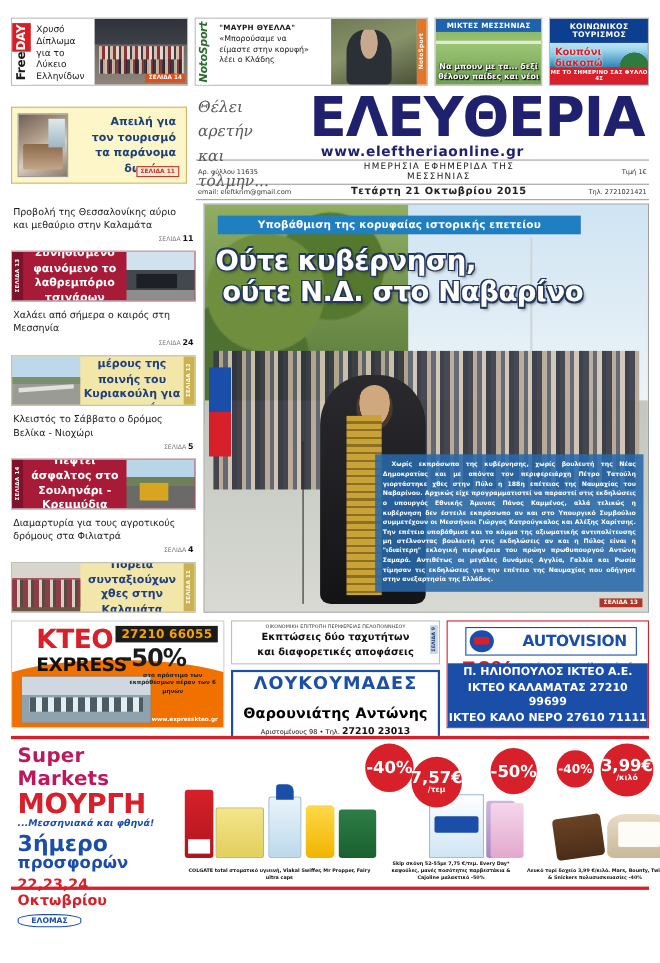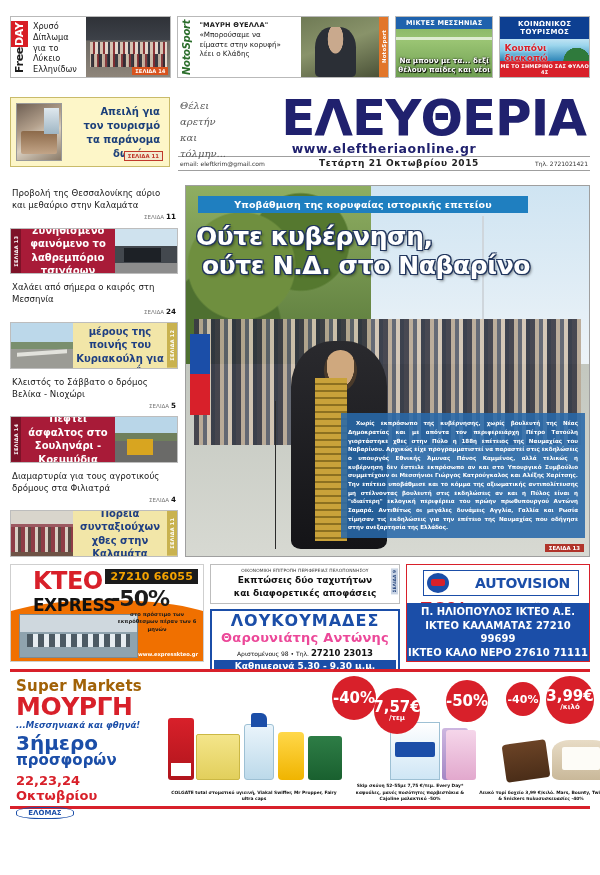--- a/index.html
+++ b/index.html
@@ -130,21 +130,21 @@
   .mast-ad-chip {
     position:absolute; right:6px; bottom:5px;
     background:#f2ead0; color:#c0392b; border:1px solid #c0392b;
     font-size:5.4px; font-weight:bold; padding:1px 3px;
   }
 
   .mast-main { flex:1; position:relative; }
   .mast-motto {
     position:absolute; left:2px; top:4px; width:60px;
     font-family:"DejaVu Serif","Liberation Serif",serif; font-style:italic;
-    font-size:10px; color:#5a5a5a; line-height:1.6;
+    font-size:14px; color:#5a5a5a; line-height:1.6;
   }
   .mast-title {
     text-align:right; padding-right:4px; padding-top:0px;
     font-family:"DejaVu Sans","Liberation Sans",sans-serif;
     font-weight:bold; font-size:50px; letter-spacing:-1px;
     color:#20216e; line-height:.98;
     -webkit-text-stroke: 0px;
   }
   .mast-url {
     text-align:center; color:#20216e; font-weight:bold;
@@ -318,21 +318,21 @@
   }
   .ad-epitropi .vchip {
     position:absolute; right:1px; top:3px; writing-mode:vertical-rl; transform:rotate(180deg);
     background:#c9d4e4; color:#26467e; font-size:4.4px; font-weight:bold; padding:2px 1px;
   }
   .ad-louk {
     flex:1; border:2px solid #1b4ea8; background:#fff;
     display:flex; flex-direction:column; align-items:center; justify-content:center; padding:2px;
   }
   .louk-1 { color:#1b4ea8; font-weight:bold; font-size:16px; letter-spacing:1px; line-height:1; }
-  .louk-2 { color:#ec4899; font-weight:bold; font-size:13px; letter-spacing:.2px; line-height:1.2; margin-top:1px; }
+  .louk-2 { color:#000000; font-weight:bold; font-size:13px; letter-spacing:.2px; line-height:1.2; margin-top:13px; }
   .louk-3 { font-size:6px; color:#111; margin-top:2px; }
   .louk-3 b { font-size:8.5px; }
   .louk-4 { background:#1b4ea8; color:#fff; font-weight:bold; font-size:9px; width:100%; text-align:center; margin-top:2px; padding:1px 0; }
 
   .ad-auto { flex:1; border:1px solid #d8202a; position:relative; background:#fff; overflow:hidden; }
   .auto-logobox {
     position:absolute; left:16px; top:5px; right:10px; height:26px;
     border:1px solid #1b4ea8; background:#fff; display:flex; align-items:center; padding:0 3px;
   }
   .auto-mark { width:22px; height:20px; border-radius:50%; background:#1b4ea8; position:relative; flex:0 0 auto; }
@@ -340,21 +340,21 @@
   .auto-name { flex:1; text-align:center; color:#1b4ea8; font-weight:bold; font-size:14px; letter-spacing:-.3px;padding-left:21px; }
   .auto-tag { position:absolute; left:26px; bottom:1px; right:4px; background:#1b4ea8; color:#fff; font-size:3.6px; text-align:center; letter-spacing:.3px; }
   .auto-disc { position:absolute; left:4px; top:33px; color:#d8202a; font-weight:bold; font-size:22px; letter-spacing:-1.5px; }
   .auto-note { position:absolute; left:62px; top:36px; right:5px; font-size:5.4px; font-style:italic; color:#111; line-height:1.5; }
   .auto-foot { position:absolute; left:0; bottom:0; width:100%; background:#1b4ea8; color:#fff; text-align:center; font-weight:bold; font-size:10px; line-height:1.35; padding:2px 0; }
 
   
   .ad-bottom { margin-top:7px; height:140px; border-top:3px solid #d8202a; border-bottom:3px solid #d8202a; position:relative; background:#fff; display:flex; }
 
   .sm-left { width:150px; padding:5px 4px 4px 6px; position:relative; }
-  .sm-super { color:#a16207; font-weight:bold; font-size:15px; letter-spacing:.2px; }
+  .sm-super { color:#be185d; font-weight:bold; font-size:18px; letter-spacing:.2px; }
   .sm-name { color:#d8202a; font-weight:bold; font-size:25px; line-height:.95; letter-spacing:-.5px; }
   .sm-slogan { color:#1b4ea8; font-weight:bold; font-size:8.5px; font-style:italic; margin-top:1px; }
   .sm-3 { color:#1b4ea8; font-weight:bold; font-size:20px; margin-top:3px; line-height:1; }
   .sm-3b { color:#1b4ea8; font-weight:bold; font-size:15px; line-height:1; }
   .sm-dates { color:#d8202a; font-weight:bold; font-size:13px; margin-top:5px; }
   .sm-elomas {
     margin-top:4px; width:58px; border:1px solid #1b4ea8; border-radius:40%;
     color:#1b4ea8; font-weight:bold; font-size:7px; text-align:center; padding:1px 0;
   }
 
@@ -464,20 +464,25 @@
     </div>
 
     <div class="mast-main">
       <div class="mast-motto">
         <div>Θέλει</div>
         <div>αρετήν</div>
         <div>και τόλμην...</div>
       </div>
       <div class="mast-title">ΕΛΕΥΘΕΡΙΑ</div>
       <div class="mast-url">www.eleftheriaonline.gr</div>
+      <div class="mast-line">
+        <div class="ml-left">Αρ. φύλλου 11635</div>
+        <div class="ml-mid">ΗΜΕΡΗΣΙΑ ΕΦΗΜΕΡΙΔΑ ΤΗΣ ΜΕΣΣΗΝΙΑΣ</div>
+        <div class="ml-right">Τιμή 1€</div>
+      </div>
       <div class="mast-line bot">
         <div class="ml-left">email: eleftkrim@gmail.com</div>
         <div class="ml-mid bold">Τετάρτη 21 Οκτωβρίου 2015</div>
         <div class="ml-right">Τηλ. 2721021421</div>
       </div>
     </div>
 
   </div>
 
   <div class="body-row">

